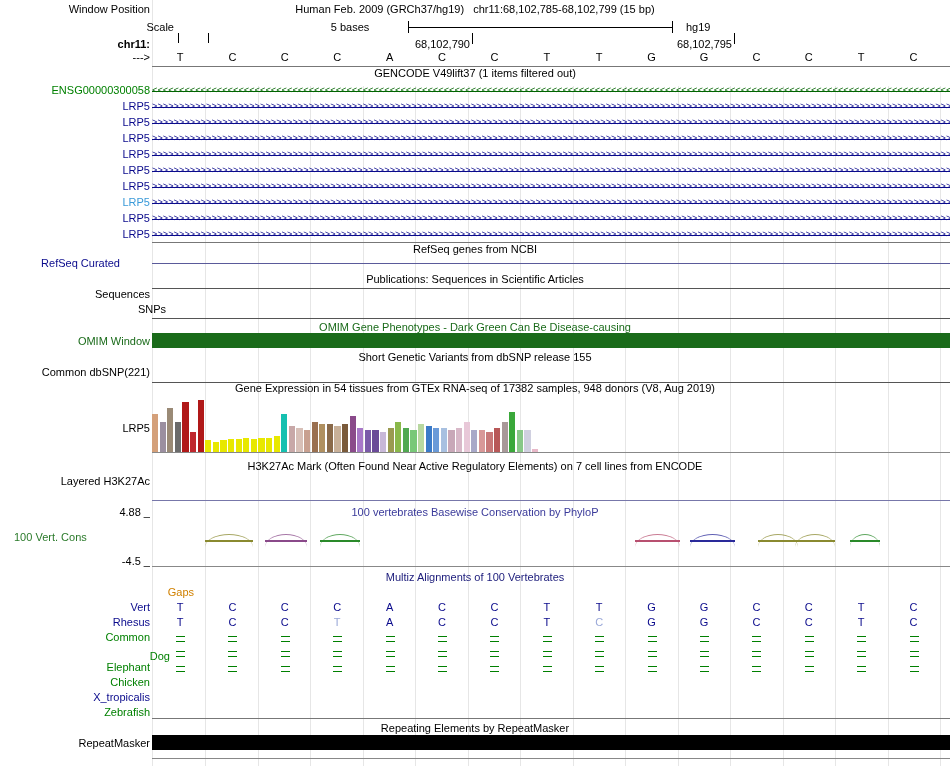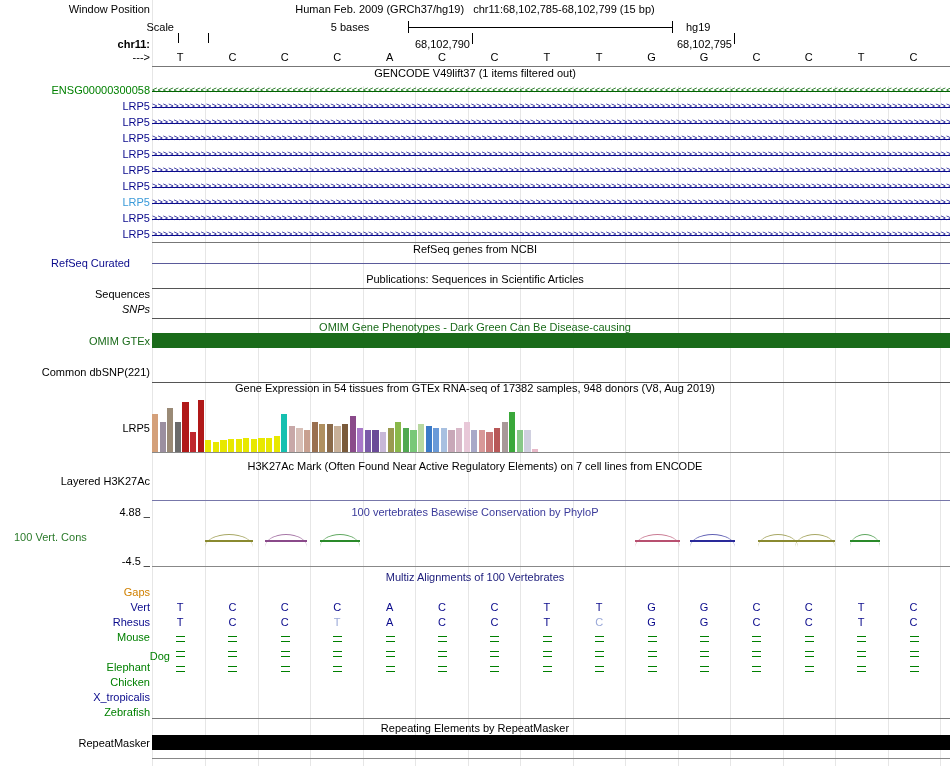--- a/index.html
+++ b/index.html
@@ -106,33 +106,34 @@
       <div class="lbl" style="left: 0px; top: 212px; width: 150px; color: rgb(10, 10, 140);">LRP5</div>
       <div class="arrowrow" style="left: 152px; top: 214px; width: 798px; color: rgb(10, 10, 140);">&gt;&gt;&gt;&gt;&gt;&gt;&gt;&gt;&gt;&gt;&gt;&gt;&gt;&gt;&gt;&gt;&gt;&gt;&gt;&gt;&gt;&gt;&gt;&gt;&gt;&gt;&gt;&gt;&gt;&gt;&gt;&gt;&gt;&gt;&gt;&gt;&gt;&gt;&gt;&gt;&gt;&gt;&gt;&gt;&gt;&gt;&gt;&gt;&gt;&gt;&gt;&gt;&gt;&gt;&gt;&gt;&gt;&gt;&gt;&gt;&gt;&gt;&gt;&gt;&gt;&gt;&gt;&gt;&gt;&gt;&gt;&gt;&gt;&gt;&gt;&gt;&gt;&gt;&gt;&gt;&gt;&gt;&gt;&gt;&gt;&gt;&gt;&gt;&gt;&gt;&gt;&gt;&gt;&gt;&gt;&gt;&gt;&gt;&gt;&gt;&gt;&gt;&gt;&gt;&gt;&gt;&gt;&gt;&gt;&gt;&gt;&gt;&gt;&gt;&gt;&gt;&gt;&gt;&gt;&gt;&gt;&gt;&gt;&gt;&gt;&gt;&gt;&gt;&gt;&gt;&gt;&gt;&gt;&gt;&gt;&gt;&gt;&gt;&gt;&gt;&gt;&gt;&gt;&gt;&gt;&gt;&gt;&gt;&gt;&gt;&gt;&gt;&gt;&gt;&gt;&gt;&gt;&gt;&gt;&gt;&gt;&gt;&gt;&gt;&gt;&gt;&gt;&gt;&gt;&gt;</div>
       <div class="hline" style="left: 152px; top: 219px; width: 798px; background: rgb(10, 10, 140);"></div>
       <div class="lbl" style="left: 0px; top: 228px; width: 150px; color: rgb(10, 10, 140);">LRP5</div>
       <div class="arrowrow" style="left: 152px; top: 230px; width: 798px; color: rgb(10, 10, 140);">&gt;&gt;&gt;&gt;&gt;&gt;&gt;&gt;&gt;&gt;&gt;&gt;&gt;&gt;&gt;&gt;&gt;&gt;&gt;&gt;&gt;&gt;&gt;&gt;&gt;&gt;&gt;&gt;&gt;&gt;&gt;&gt;&gt;&gt;&gt;&gt;&gt;&gt;&gt;&gt;&gt;&gt;&gt;&gt;&gt;&gt;&gt;&gt;&gt;&gt;&gt;&gt;&gt;&gt;&gt;&gt;&gt;&gt;&gt;&gt;&gt;&gt;&gt;&gt;&gt;&gt;&gt;&gt;&gt;&gt;&gt;&gt;&gt;&gt;&gt;&gt;&gt;&gt;&gt;&gt;&gt;&gt;&gt;&gt;&gt;&gt;&gt;&gt;&gt;&gt;&gt;&gt;&gt;&gt;&gt;&gt;&gt;&gt;&gt;&gt;&gt;&gt;&gt;&gt;&gt;&gt;&gt;&gt;&gt;&gt;&gt;&gt;&gt;&gt;&gt;&gt;&gt;&gt;&gt;&gt;&gt;&gt;&gt;&gt;&gt;&gt;&gt;&gt;&gt;&gt;&gt;&gt;&gt;&gt;&gt;&gt;&gt;&gt;&gt;&gt;&gt;&gt;&gt;&gt;&gt;&gt;&gt;&gt;&gt;&gt;&gt;&gt;&gt;&gt;&gt;&gt;&gt;&gt;&gt;&gt;&gt;&gt;&gt;&gt;&gt;&gt;&gt;&gt;&gt;&gt;</div>
       <div class="hline" style="left: 152px; top: 235px; width: 798px; background: rgb(10, 10, 140);"></div>
     </div>
 
   <div class="hline" style="left:152px;top:242px;width:798px;background:#777;"></div>
   <div class="center-title" style="top:243px;left:0;">RefSeq genes from NCBI</div>
-  <div class="lbl" style="left:0;top:257px;width:130px;color:#0a0a8c;">RefSeq Curated</div>
+  <div class="lbl" style="left:0;top:257px;width:120px;color:#0a0a8c;">RefSeq Curated</div>
   <div class="hline" style="left:152px;top:263px;width:798px;background:#5a5a9a;"></div>
 
   <div class="center-title" style="top:273px;left:0;">Publications: Sequences in Scientific Articles</div>
   <div class="hline" style="left:152px;top:288px;width:798px;background:#555;"></div>
   <div class="lbl" style="left:0;top:288px;width:150px;">Sequences</div>
-  <div class="lbl" style="left:0;top:303px;width:150px;font-style:italic;">SNPs</div>
+  <div class="lbl" style="left:16px;top:303px;width:150px;">SNPs</div>
   <div class="hline" style="left:152px;top:318px;width:798px;background:#555;"></div>
 
   <div class="center-title" style="top:321px;left:0;color:#1a6b1a;">OMIM Gene Phenotypes - Dark Green Can Be Disease-causing</div>
-  <div class="lbl" style="left:0;top:335px;width:150px;color:#1a6b1a;">OMIM GTEx</div>
+  <div class="lbl" style="left:0;top:335px;width:150px;color:#1a6b1a;">OMIM Window</div>
   <div style="position:absolute;left:152px;top:333px;width:798px;height:15px;background:#1a6b1a;"></div>
 
+  <div class="center-title" style="top:351px;left:0;">Short Genetic Variants from dbSNP release 155</div>
   <div class="lbl" style="left:0;top:366px;width:150px;">Common dbSNP(221)</div>
   <div class="hline" style="left:152px;top:382px;width:798px;background:#555;"></div>
 
   <div class="center-title" style="top:382px;left:0;">Gene Expression in 54 tissues from GTEx RNA-seq of 17382 samples, 948 donors (V8, Aug 2019)</div>
   <div class="lbl" style="left:0;top:422px;width:150px;">LRP5</div>
   <div id="gtex-chart" style="position:absolute;left:152px;top:396px;width:440px;height:56px;">
       <div class="bar" style="left: 0px; width: 6.2px; height: 38px; background: rgb(212, 160, 122);"></div>
       <div class="bar" style="left: 7.6px; width: 6.2px; height: 30px; background: rgb(155, 143, 160);"></div>
       <div class="bar" style="left: 15.2px; width: 6.2px; height: 44px; background: rgb(154, 138, 118);"></div>
       <div class="bar" style="left: 22.8px; width: 6.2px; height: 30px; background: rgb(107, 107, 107);"></div>
@@ -208,21 +209,21 @@
       <div style="position: absolute; left: 758px; top: 10px; width: 40px; height: 2px; background: rgb(138, 138, 48);"></div>
       <div style="position: absolute; left: 758px; top: 4px; width: 40px; height: 12px; border-top: 1px solid rgb(138, 138, 48); border-radius: 50% / 100% 100% 0px 0px; opacity: 0.75;"></div>
       <div style="position: absolute; left: 795px; top: 10px; width: 40px; height: 2px; background: rgb(138, 138, 48);"></div>
       <div style="position: absolute; left: 795px; top: 4px; width: 40px; height: 12px; border-top: 1px solid rgb(138, 138, 48); border-radius: 50% / 100% 100% 0px 0px; opacity: 0.75;"></div>
       <div style="position: absolute; left: 850px; top: 10px; width: 30px; height: 2px; background: rgb(42, 138, 42);"></div>
       <div style="position: absolute; left: 850px; top: 4px; width: 30px; height: 12px; border-top: 1px solid rgb(42, 138, 42); border-radius: 50% / 100% 100% 0px 0px; opacity: 0.75;"></div>
     </div>
   <div class="hline" style="left:152px;top:566px;width:798px;background:#888;"></div>
 
   <div class="center-title" style="top:571px;left:0;color:#1a1a7a;">Multiz Alignments of 100 Vertebrates</div>
-  <div class="lbl" style="left:0;top:586px;width:150px;color:#d08000;">Gaps</div>
+  <div class="lbl" style="left:0;top:586px;width:150px;color:#d08000;padding-left:44px;">Gaps</div>
   <div id="multiz-rows">
       <div class="lbl" style="left: 0px; top: 601px; width: 150px; color: rgb(10, 10, 140);">Vert</div>
       <div class="seqchar" style="left: 170px; top: 601px; color: rgb(10, 10, 140);">T</div>
       <div class="seqchar" style="left: 222.4px; top: 601px; color: rgb(10, 10, 140);">C</div>
       <div class="seqchar" style="left: 274.8px; top: 601px; color: rgb(10, 10, 140);">C</div>
       <div class="seqchar" style="left: 327.2px; top: 601px; color: rgb(10, 10, 140);">C</div>
       <div class="seqchar" style="left: 379.6px; top: 601px; color: rgb(10, 10, 140);">A</div>
       <div class="seqchar" style="left: 432px; top: 601px; color: rgb(10, 10, 140);">C</div>
       <div class="seqchar" style="left: 484.4px; top: 601px; color: rgb(10, 10, 140);">C</div>
       <div class="seqchar" style="left: 536.8px; top: 601px; color: rgb(10, 10, 140);">T</div>
@@ -242,21 +243,21 @@
       <div class="seqchar" style="left: 432px; top: 616px; color: rgb(10, 10, 140);">C</div>
       <div class="seqchar" style="left: 484.4px; top: 616px; color: rgb(10, 10, 140);">C</div>
       <div class="seqchar" style="left: 536.8px; top: 616px; color: rgb(10, 10, 140);">T</div>
       <div class="seqchar" style="left: 589.2px; top: 616px; color: rgb(154, 168, 216);">C</div>
       <div class="seqchar" style="left: 641.6px; top: 616px; color: rgb(10, 10, 140);">G</div>
       <div class="seqchar" style="left: 694px; top: 616px; color: rgb(10, 10, 140);">G</div>
       <div class="seqchar" style="left: 746.4px; top: 616px; color: rgb(10, 10, 140);">C</div>
       <div class="seqchar" style="left: 798.8px; top: 616px; color: rgb(10, 10, 140);">C</div>
       <div class="seqchar" style="left: 851.2px; top: 616px; color: rgb(10, 10, 140);">T</div>
       <div class="seqchar" style="left: 903.6px; top: 616px; color: rgb(10, 10, 140);">C</div>
-      <div class="lbl" style="left: 0px; top: 631px; width: 150px; color: rgb(0, 128, 0);">Mouse</div>
+      <div class="lbl" style="left: 0px; top: 631px; width: 150px; color: rgb(0, 128, 0);">Common</div>
       <div style="position: absolute; left: 176px; top: 636px; width: 9px; height: 4px; border-top: 1px solid rgb(0, 128, 0); border-bottom: 1px solid rgb(0, 128, 0);"></div>
       <div style="position: absolute; left: 228.4px; top: 636px; width: 9px; height: 4px; border-top: 1px solid rgb(0, 128, 0); border-bottom: 1px solid rgb(0, 128, 0);"></div>
       <div style="position: absolute; left: 280.8px; top: 636px; width: 9px; height: 4px; border-top: 1px solid rgb(0, 128, 0); border-bottom: 1px solid rgb(0, 128, 0);"></div>
       <div style="position: absolute; left: 333.2px; top: 636px; width: 9px; height: 4px; border-top: 1px solid rgb(0, 128, 0); border-bottom: 1px solid rgb(0, 128, 0);"></div>
       <div style="position: absolute; left: 385.6px; top: 636px; width: 9px; height: 4px; border-top: 1px solid rgb(0, 128, 0); border-bottom: 1px solid rgb(0, 128, 0);"></div>
       <div style="position: absolute; left: 438px; top: 636px; width: 9px; height: 4px; border-top: 1px solid rgb(0, 128, 0); border-bottom: 1px solid rgb(0, 128, 0);"></div>
       <div style="position: absolute; left: 490.4px; top: 636px; width: 9px; height: 4px; border-top: 1px solid rgb(0, 128, 0); border-bottom: 1px solid rgb(0, 128, 0);"></div>
       <div style="position: absolute; left: 542.8px; top: 636px; width: 9px; height: 4px; border-top: 1px solid rgb(0, 128, 0); border-bottom: 1px solid rgb(0, 128, 0);"></div>
       <div style="position: absolute; left: 595.2px; top: 636px; width: 9px; height: 4px; border-top: 1px solid rgb(0, 128, 0); border-bottom: 1px solid rgb(0, 128, 0);"></div>
       <div style="position: absolute; left: 647.6px; top: 636px; width: 9px; height: 4px; border-top: 1px solid rgb(0, 128, 0); border-bottom: 1px solid rgb(0, 128, 0);"></div>

